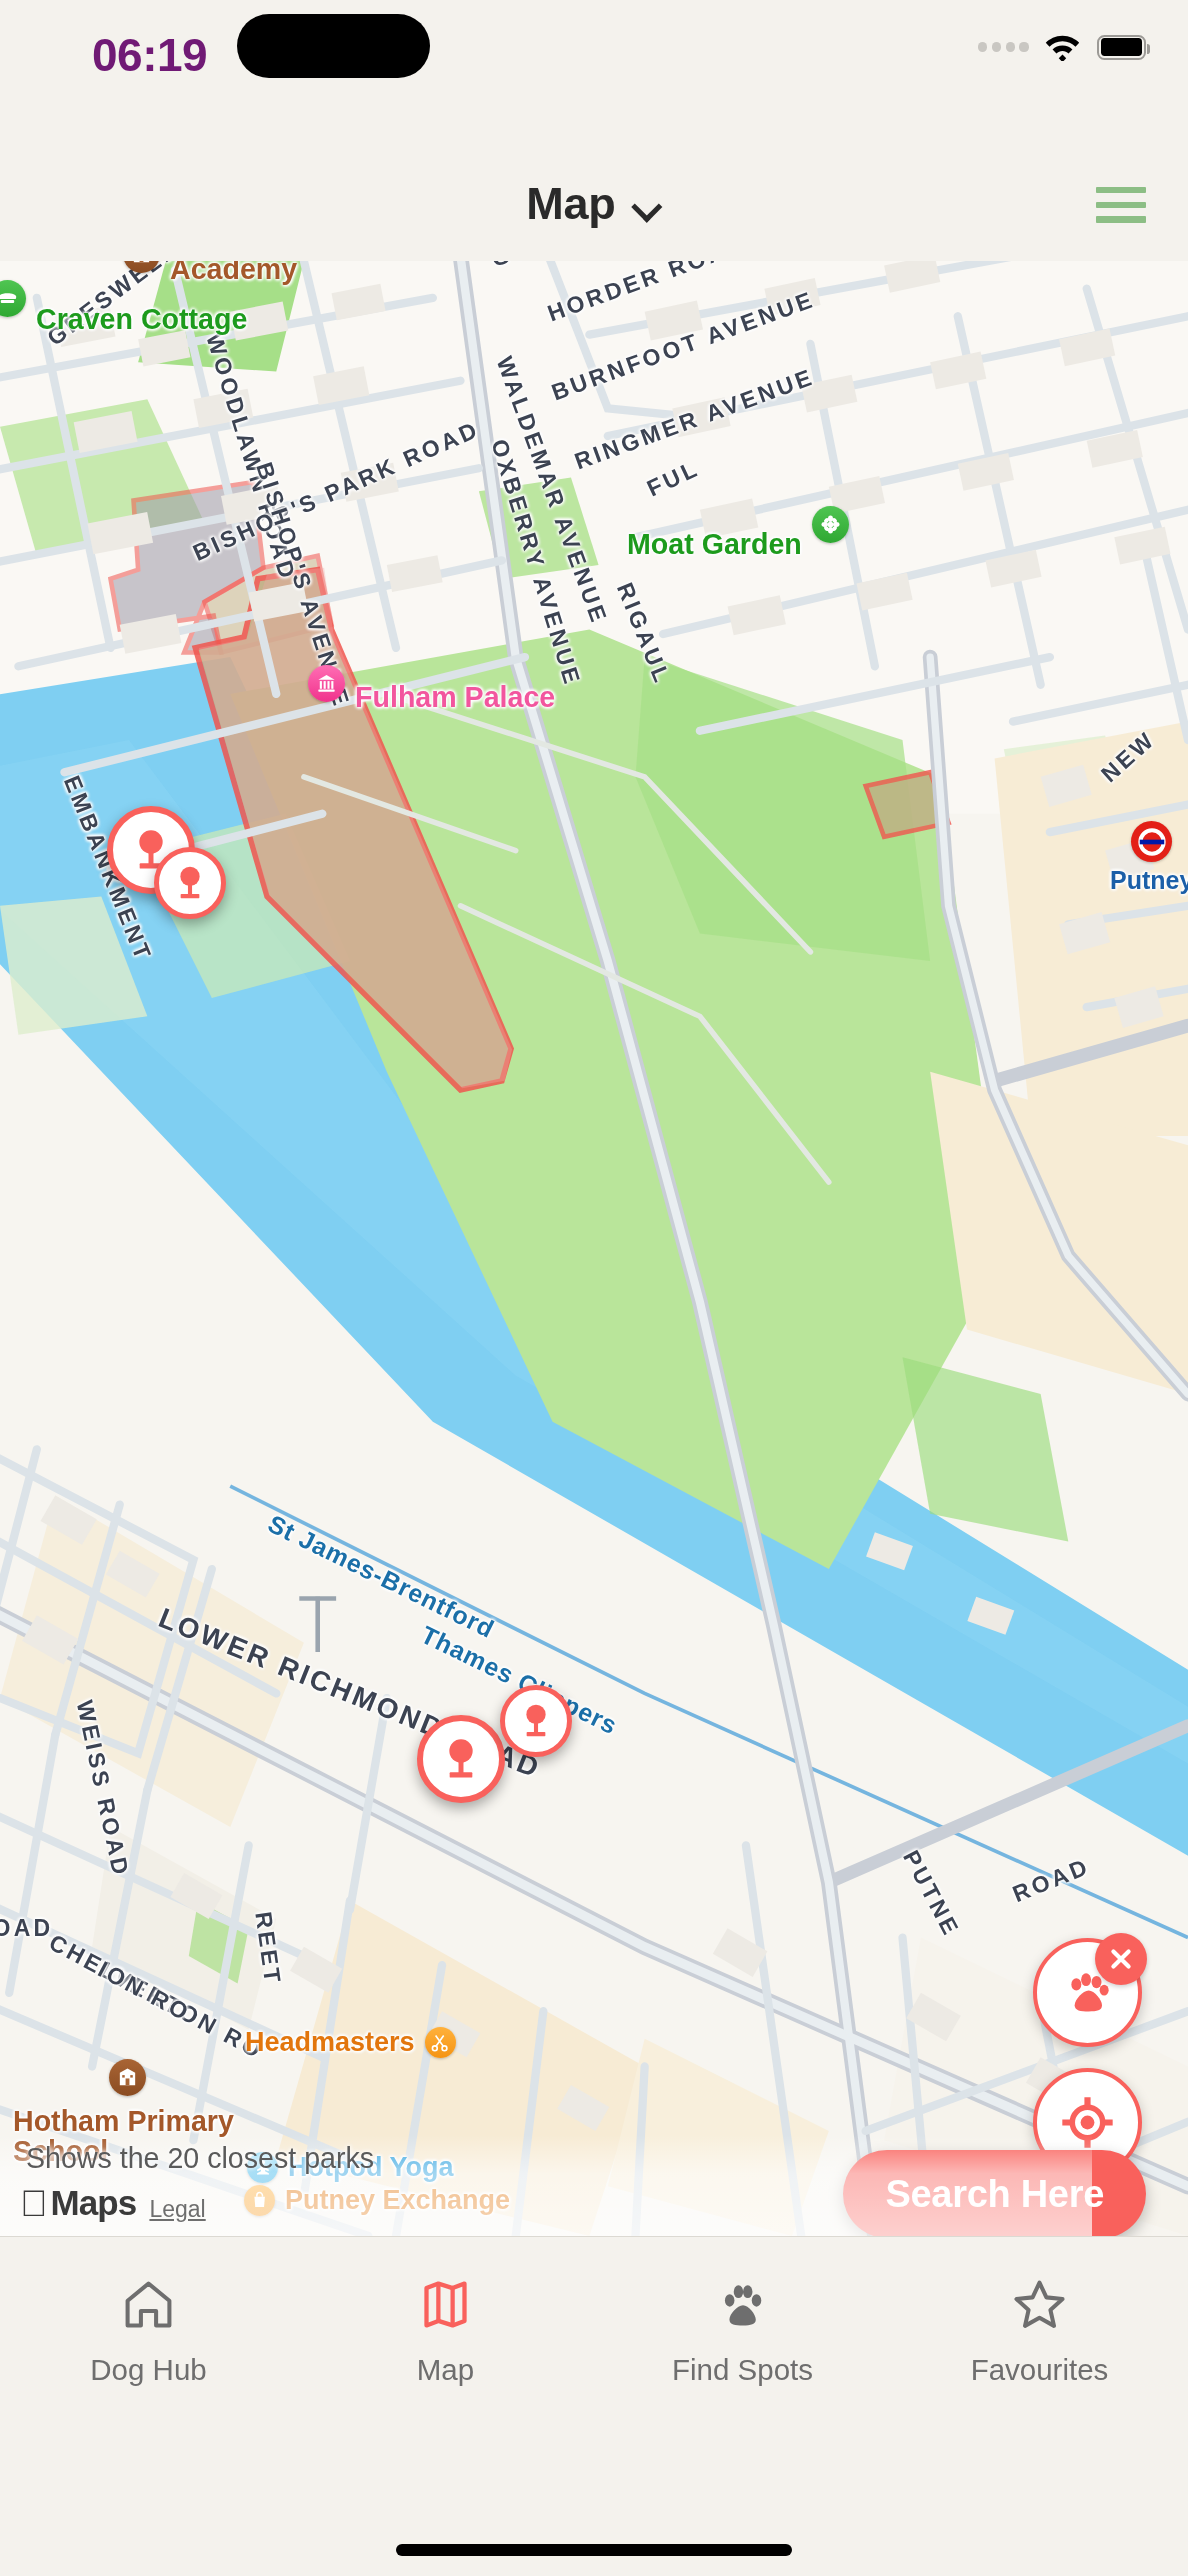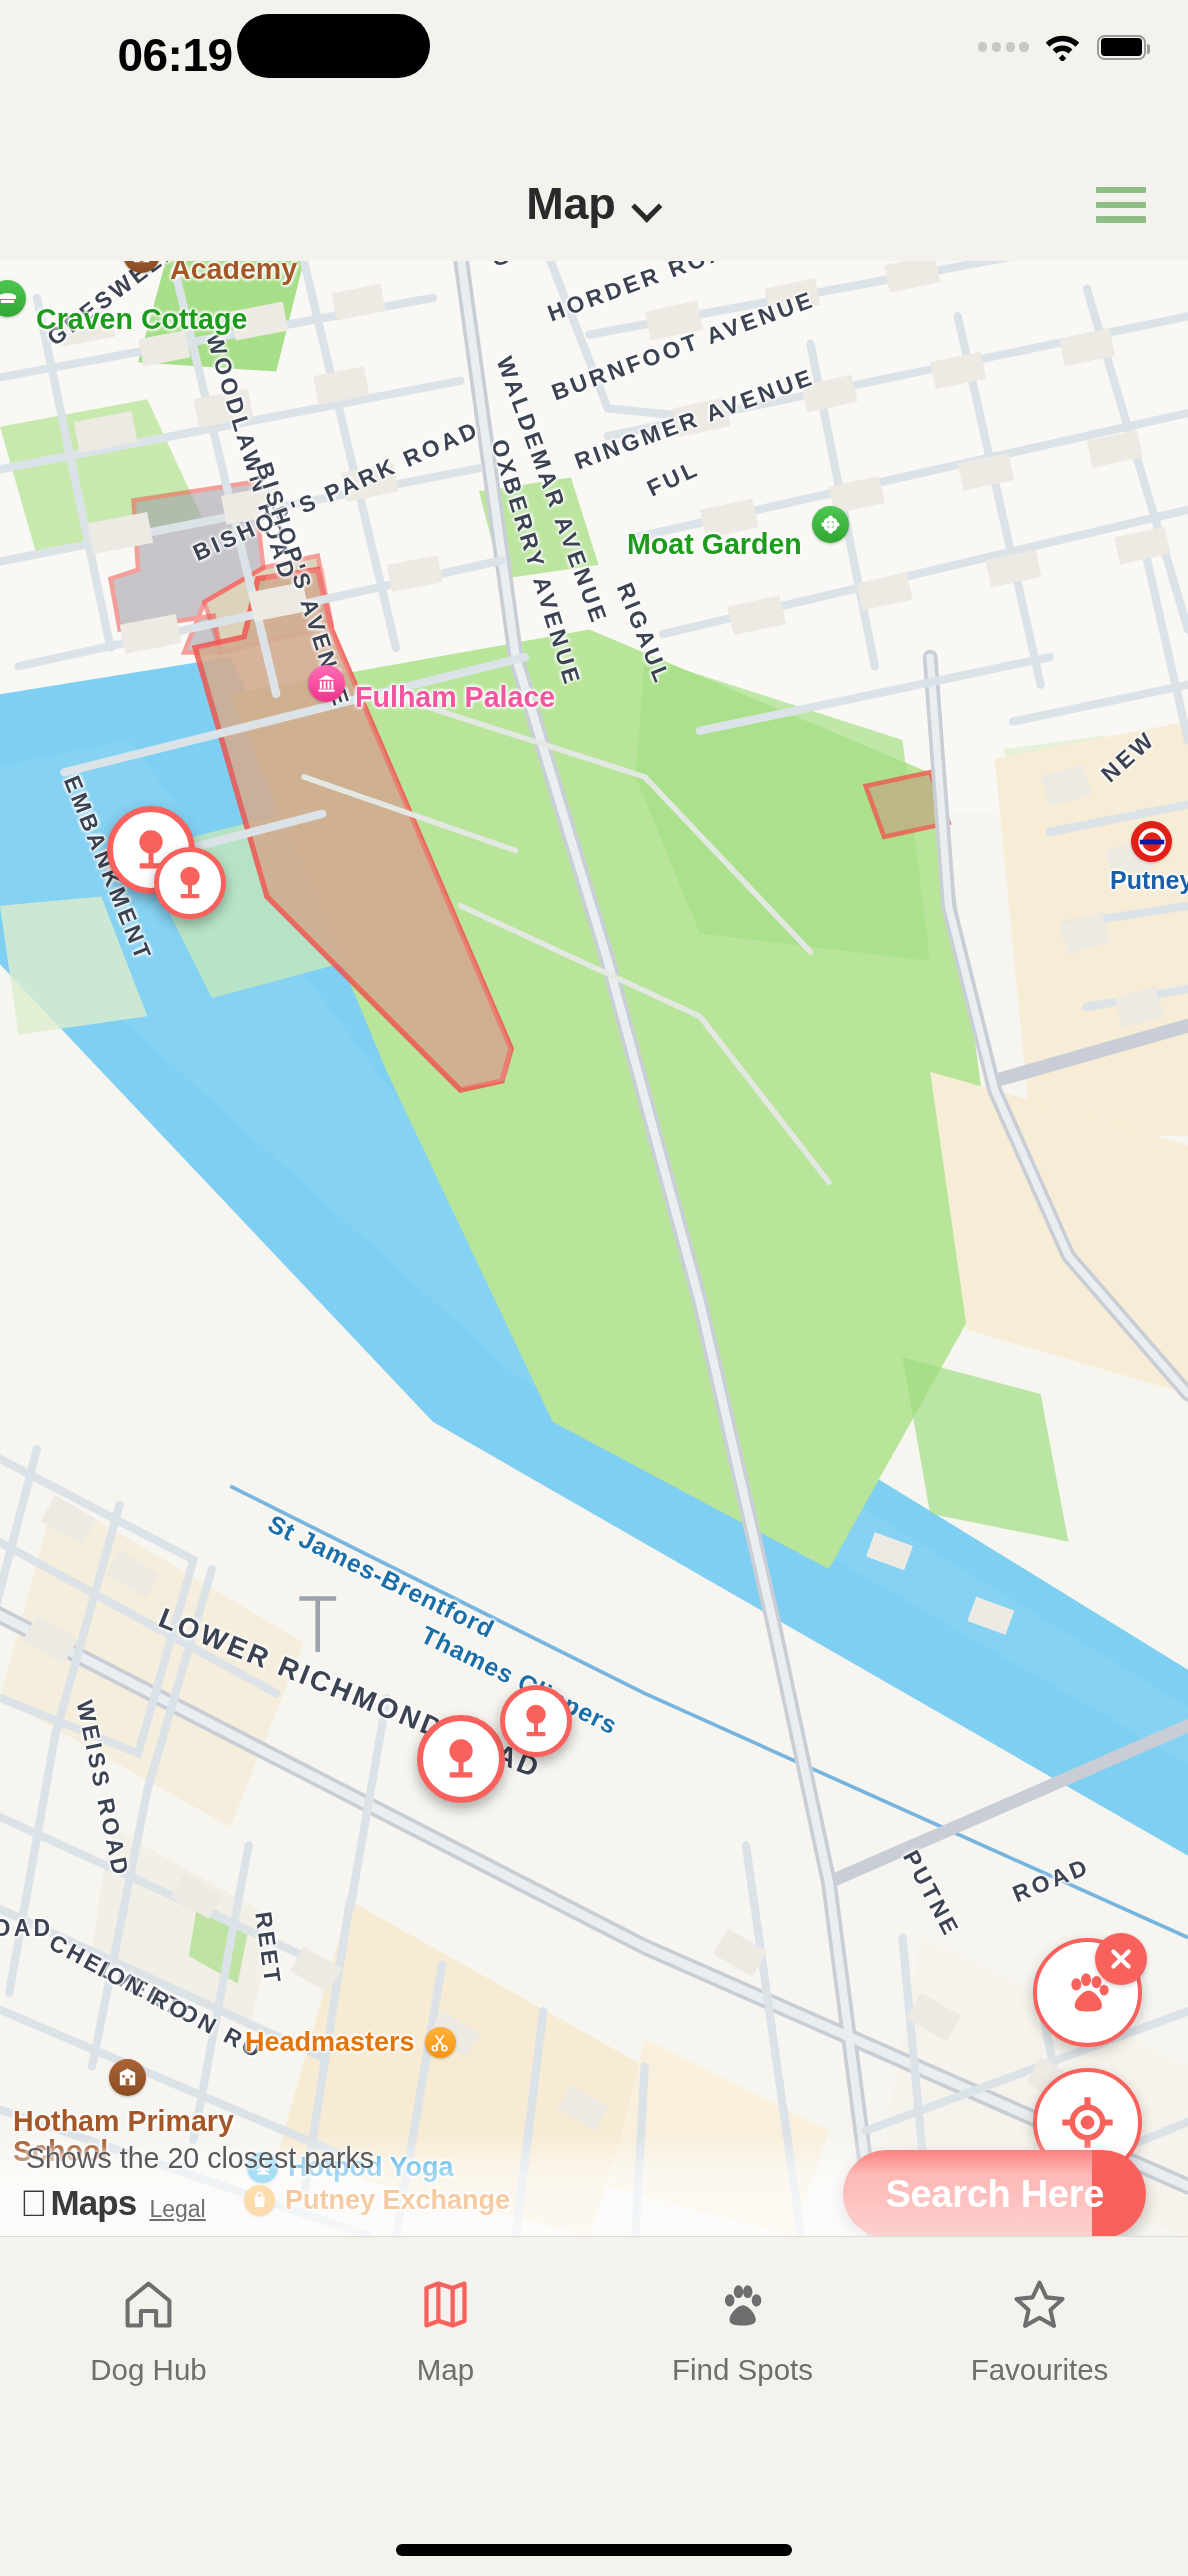--- a/index.html
+++ b/index.html
@@ -7,22 +7,22 @@
   body {
     font-family:"Liberation Sans", sans-serif;
     background:#F4F2ED;
     -webkit-font-smoothing:antialiased;
   }
   .phone { position:relative; width:1188px; height:2576px; overflow:hidden; background:#F4F2ED; }
 
   
   .statusbar { position:absolute; top:0; left:0; width:1188px; height:143px; background:#F4F2ED; z-index:60; }
   .status-time {
-    position:absolute; left:92px; top:28px; width:166px; text-align:center;
-    font-size:46px; font-weight:600; color:#000000; letter-spacing:-0.5px;
+    position:absolute; left:92px; top:28px; width:166px; 
+    font-size:46px; font-weight:600; color:#701a75; letter-spacing:-0.5px;
   }
   .dynamic-island {
     position:absolute; left:237px; top:14px; width:193px; height:64px;
     background:#000; border-radius:37px;
   }
   .status-right { position:absolute; right:42px; top:33px; display:flex; align-items:center; gap:14.7px; }
   .cell-dots { display:flex; gap:4.6px; align-items:flex-end; }
   .cell-dots i { display:block; width:9.2px; height:9.2px; border-radius:50%; background:#C9C7C2; }
   .wifi-ico { width:39px; height:28px; position:relative; }
   .batt { width:49px; height:25px; border:2.8px solid #9C9A96; border-radius:7.4px; position:relative; padding:1.8px; }

